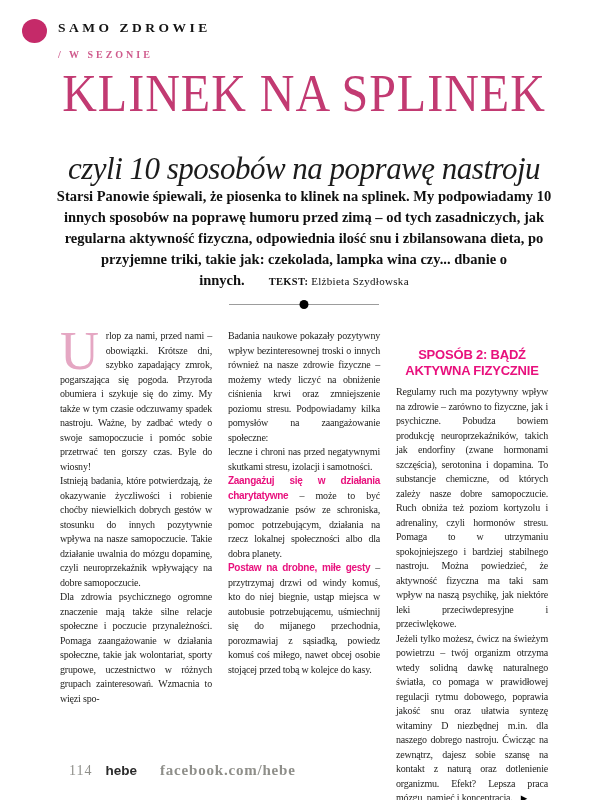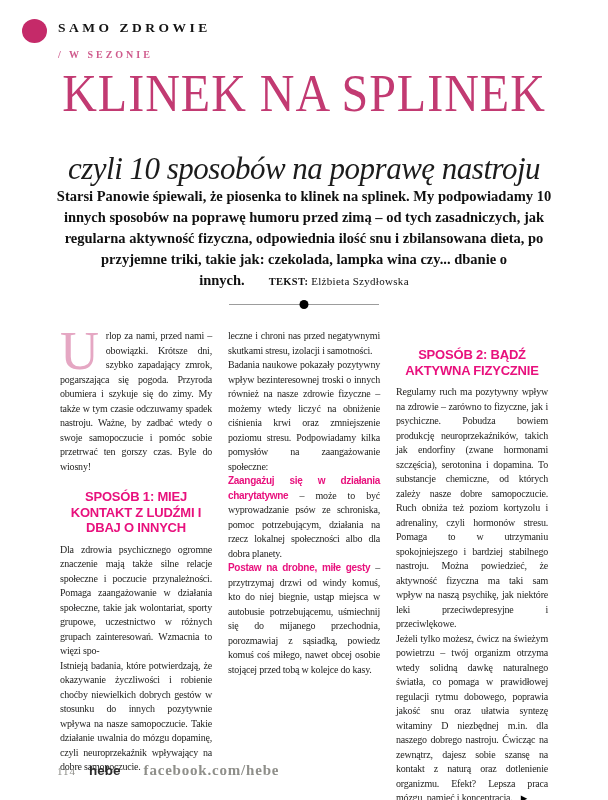--- a/index.html
+++ b/index.html
@@ -59,21 +59,21 @@
   }
   .heading:first-child{margin-top:18px;}
   .cap{
     float:left;font-family:"Liberation Serif",serif;color:var(--dropcap-pink);
     font-size:54px;line-height:41px;padding:2px 7px 0 0;font-weight:normal;
   }
   .lead{font-family:"Liberation Sans",sans-serif;font-weight:bold;color:var(--brand-pink);letter-spacing:-0.3px;}
   .arrow{color:#000;font-size:8.5px;margin-left:8px;letter-spacing:0;}
   
   .footer{position:absolute;top:762px;left:57px;display:flex;align-items:baseline;}
-  .pagenum{font-size:11px;color:var(--footer-gray);letter-spacing:1px;}
+  .pagenum{font-size:14px;color:var(--footer-gray);letter-spacing:1px;margin-left:12px;}
   .logo{font-family:"Liberation Sans",sans-serif;font-weight:bold;font-size:13.5px;color:#2b2b2b;margin-left:13px;}
   .url{font-size:15px;color:var(--footer-gray);letter-spacing:0.8px;margin-left:23px;font-weight:bold;}
 </style>
 </head>
 <body>
 
 <div class="page">
 
   <header class="masthead">
     <span class="dot"></span>
@@ -88,27 +88,26 @@
 
   <p class="intro"><span>Starsi Panowie śpiewali, że piosenka to klinek na splinek. My podpowiadamy 10 innych sposobów na poprawę humoru przed zimą – od tych zasadniczych, jak regularna aktywność fizyczna, odpowiednia ilość snu i zbilansowana dieta, po przyjemne triki, takie jak: czekolada, lampka wina czy... dbanie o innych.</span><span class="byline"><span class="byline-label">TEKST:</span> <span class="byline-name">Elżbieta Szydłowska</span></span></p>
 
   <div class="divider">
     <span class="divider-dot"></span>
   </div>
 
   <main class="columns">
     <section class="col">
         <p><span class="cap">U</span>rlop za nami, przed nami – obowiązki. Krótsze dni, szybko zapadający zmrok, pogarszająca się pogoda. Przyroda obumiera i szykuje się do zimy. My także w tym czasie odczuwamy spadek nastroju. Ważne, by zadbać wtedy o swoje samopoczucie i pomóc sobie przetrwać ten gorszy czas. Byle do wiosny!</p>
-        <h3 class="heading">SPOSÓB 1: MIEJ KONTAKT Z LUDŹMI I DBAJ O INNYCH</h3>
+        <p>Istnieją badania, które potwierdzają, że okazywanie życzliwości i robienie choćby niewielkich dobrych gestów w stosunku do innych pozytywnie wpływa na nasze samopoczucie. Takie działanie uwalnia do mózgu dopaminę, czyli neuroprzekaźnik wpływający na dobre samopoczucie.</p>
         <p>Dla zdrowia psychicznego ogromne znaczenie mają także silne relacje społeczne i poczucie przynależności. Pomaga zaangażowanie w działania społeczne, takie jak wolontariat, sporty grupowe, uczestnictwo w różnych grupach zainteresowań. Wzmacnia to więzi spo-</p>
-        <p>Istnieją badania, które potwierdzają, że okazywanie życzliwości i robienie choćby niewielkich dobrych gestów w stosunku do innych pozytywnie wpływa na nasze samopoczucie. Takie działanie uwalnia do mózgu dopaminę, czyli neuroprzekaźnik wpływający na dobre samopoczucie.</p>
       </section>
     <section class="col">
+        <p>Badania naukowe pokazały pozytywny wpływ bezinteresownej troski o innych również na nasze zdrowie fizyczne – możemy wtedy liczyć na obniżenie ciśnienia krwi oraz zmniejszenie poziomu stresu. Podpowiadamy kilka pomysłów na zaangażowanie społeczne:</p>
         <p>leczne i chroni nas przed negatywnymi skutkami stresu, izolacji i samotności.</p>
-        <p>Badania naukowe pokazały pozytywny wpływ bezinteresownej troski o innych również na nasze zdrowie fizyczne – możemy wtedy liczyć na obniżenie ciśnienia krwi oraz zmniejszenie poziomu stresu. Podpowiadamy kilka pomysłów na zaangażowanie społeczne:</p>
         <p><span class="lead">Zaangażuj się w działania charytatywne</span> – może to być wyprowadzanie psów ze schroniska, pomoc potrzebującym, działania na rzecz lokalnej społeczności albo dla dobra planety.</p>
         <p><span class="lead">Postaw na drobne, miłe gesty</span> – przytrzymaj drzwi od windy komuś, kto do niej biegnie, ustąp miejsca w autobusie potrzebującemu, uśmiechnij się do mijanego przechodnia, porozmawiaj z sąsiadką, powiedz komuś coś miłego, nawet obcej osobie stojącej przed tobą w kolejce do kasy.</p>
       </section>
     <section class="col">
         <h3 class="heading">SPOSÓB 2: BĄDŹ AKTYWNA FIZYCZNIE</h3>
         <p>Regularny ruch ma pozytywny wpływ na zdrowie – zarówno to fizyczne, jak i psychiczne. Pobudza bowiem produkcję neuroprzekaźników, takich jak endorfiny (zwane hormonami szczęścia), serotonina i dopamina. To substancje chemiczne, od których zależy nasze dobre samopoczucie. Ruch obniża też poziom kortyzolu i adrenaliny, czyli hormonów stresu. Pomaga to w utrzymaniu spokojniejszego i bardziej stabilnego nastroju. Można powiedzieć, że aktywność fizyczna ma taki sam wpływ na naszą psychikę, jak niektóre leki przeciwdepresyjne i przeciwlękowe.</p>
         <p>Jeżeli tylko możesz, ćwicz na świeżym powietrzu – twój organizm otrzyma wtedy solidną dawkę naturalnego światła, co pomaga w prawidłowej regulacji rytmu dobowego, poprawia jakość snu oraz ułatwia syntezę witaminy D niezbędnej m.in. dla naszego dobrego nastroju. Ćwicząc na zewnątrz, dajesz sobie szansę na kontakt z naturą oraz dotlenienie organizmu. Efekt? Lepsza praca mózgu, pamięć i koncentracja.<span class="arrow">▶</span></p>
       </section>
   </main>
 

